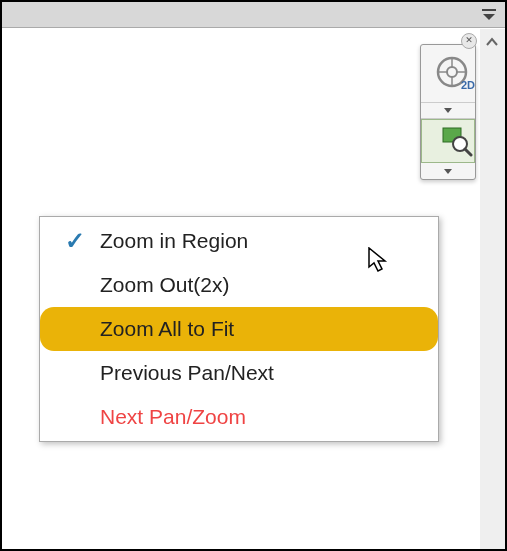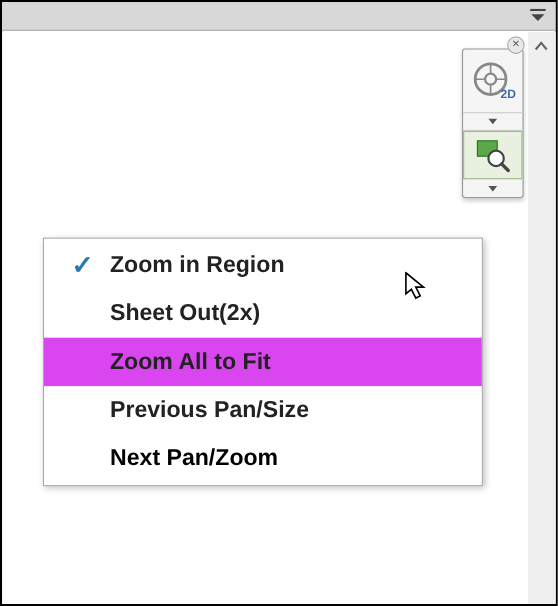--- a/index.html
+++ b/index.html
@@ -70,21 +70,21 @@
     font-size: 9px;
     line-height: 13px;
     text-align: center;
     color: #555;
   }
   .toolbar-btn {
     height: 58px;
     border-bottom: 1px solid #ccc;
     display: flex;
     align-items: center;
-    justify-content: center;
+    justify-content: flex-end;
     position: relative;
   }
   .toolbar-drop {
     height: 16px;
     display: flex;
     align-items: center;
     justify-content: center;
     border-bottom: 1px solid #ccc;
   }
   .toolbar-drop:last-child { border-bottom: none; }
@@ -117,26 +117,27 @@
     color: #222;
     padding-left: 10px;
   }
   .menu-gutter {
     width: 50px;
     display: flex;
     align-items: center;
     justify-content: center;
     flex-shrink: 0;
   }
-  .menu-label { flex: 1; font-weight: bold; }
+  .menu-label { flex: 1; }
   .menu-item.highlight {
-    background: #d946ef;
+    background: #eab308;
+    border-radius: 14px;
   }
   .menu-item.disabled .menu-label {
-    color: #000000;
+    color: #ef4444;
   }
   .check {
     color: #2a7ab0;
     font-size: 24px;
     font-weight: bold;
   }
   .cursor {
     position: absolute;
     left: 328px;
     top: 30px;
@@ -199,32 +200,32 @@
 
   <div class="menu">
     <div class="menu-item">
       <span class="menu-gutter">
         <span class="check">✓</span>
       </span>
       <span class="menu-label">Zoom in Region</span>
     </div>
     <div class="menu-item">
       <span class="menu-gutter"></span>
-      <span class="menu-label">Sheet Out(2x)</span>
+      <span class="menu-label">Zoom Out(2x)</span>
     </div>
     <div class="menu-item highlight">
       <span class="menu-gutter"></span>
       <span class="menu-label">Zoom All to Fit</span>
       <svg class="cursor" width="20" height="26" viewBox="0 0 20 26">
         <polygon points="1,1 1,20 6,16 10,24 14,22 10,14 17,14" fill="#fff" stroke="#000" stroke-width="1.5"></polygon>
       </svg>
     </div>
     <div class="menu-item">
       <span class="menu-gutter"></span>
-      <span class="menu-label">Previous Pan/Size</span>
+      <span class="menu-label">Previous Pan/Next</span>
     </div>
     <div class="menu-item disabled">
       <span class="menu-gutter"></span>
       <span class="menu-label">Next Pan/Zoom</span>
     </div>
   </div>
 
 </div>
 
 </body></html>

